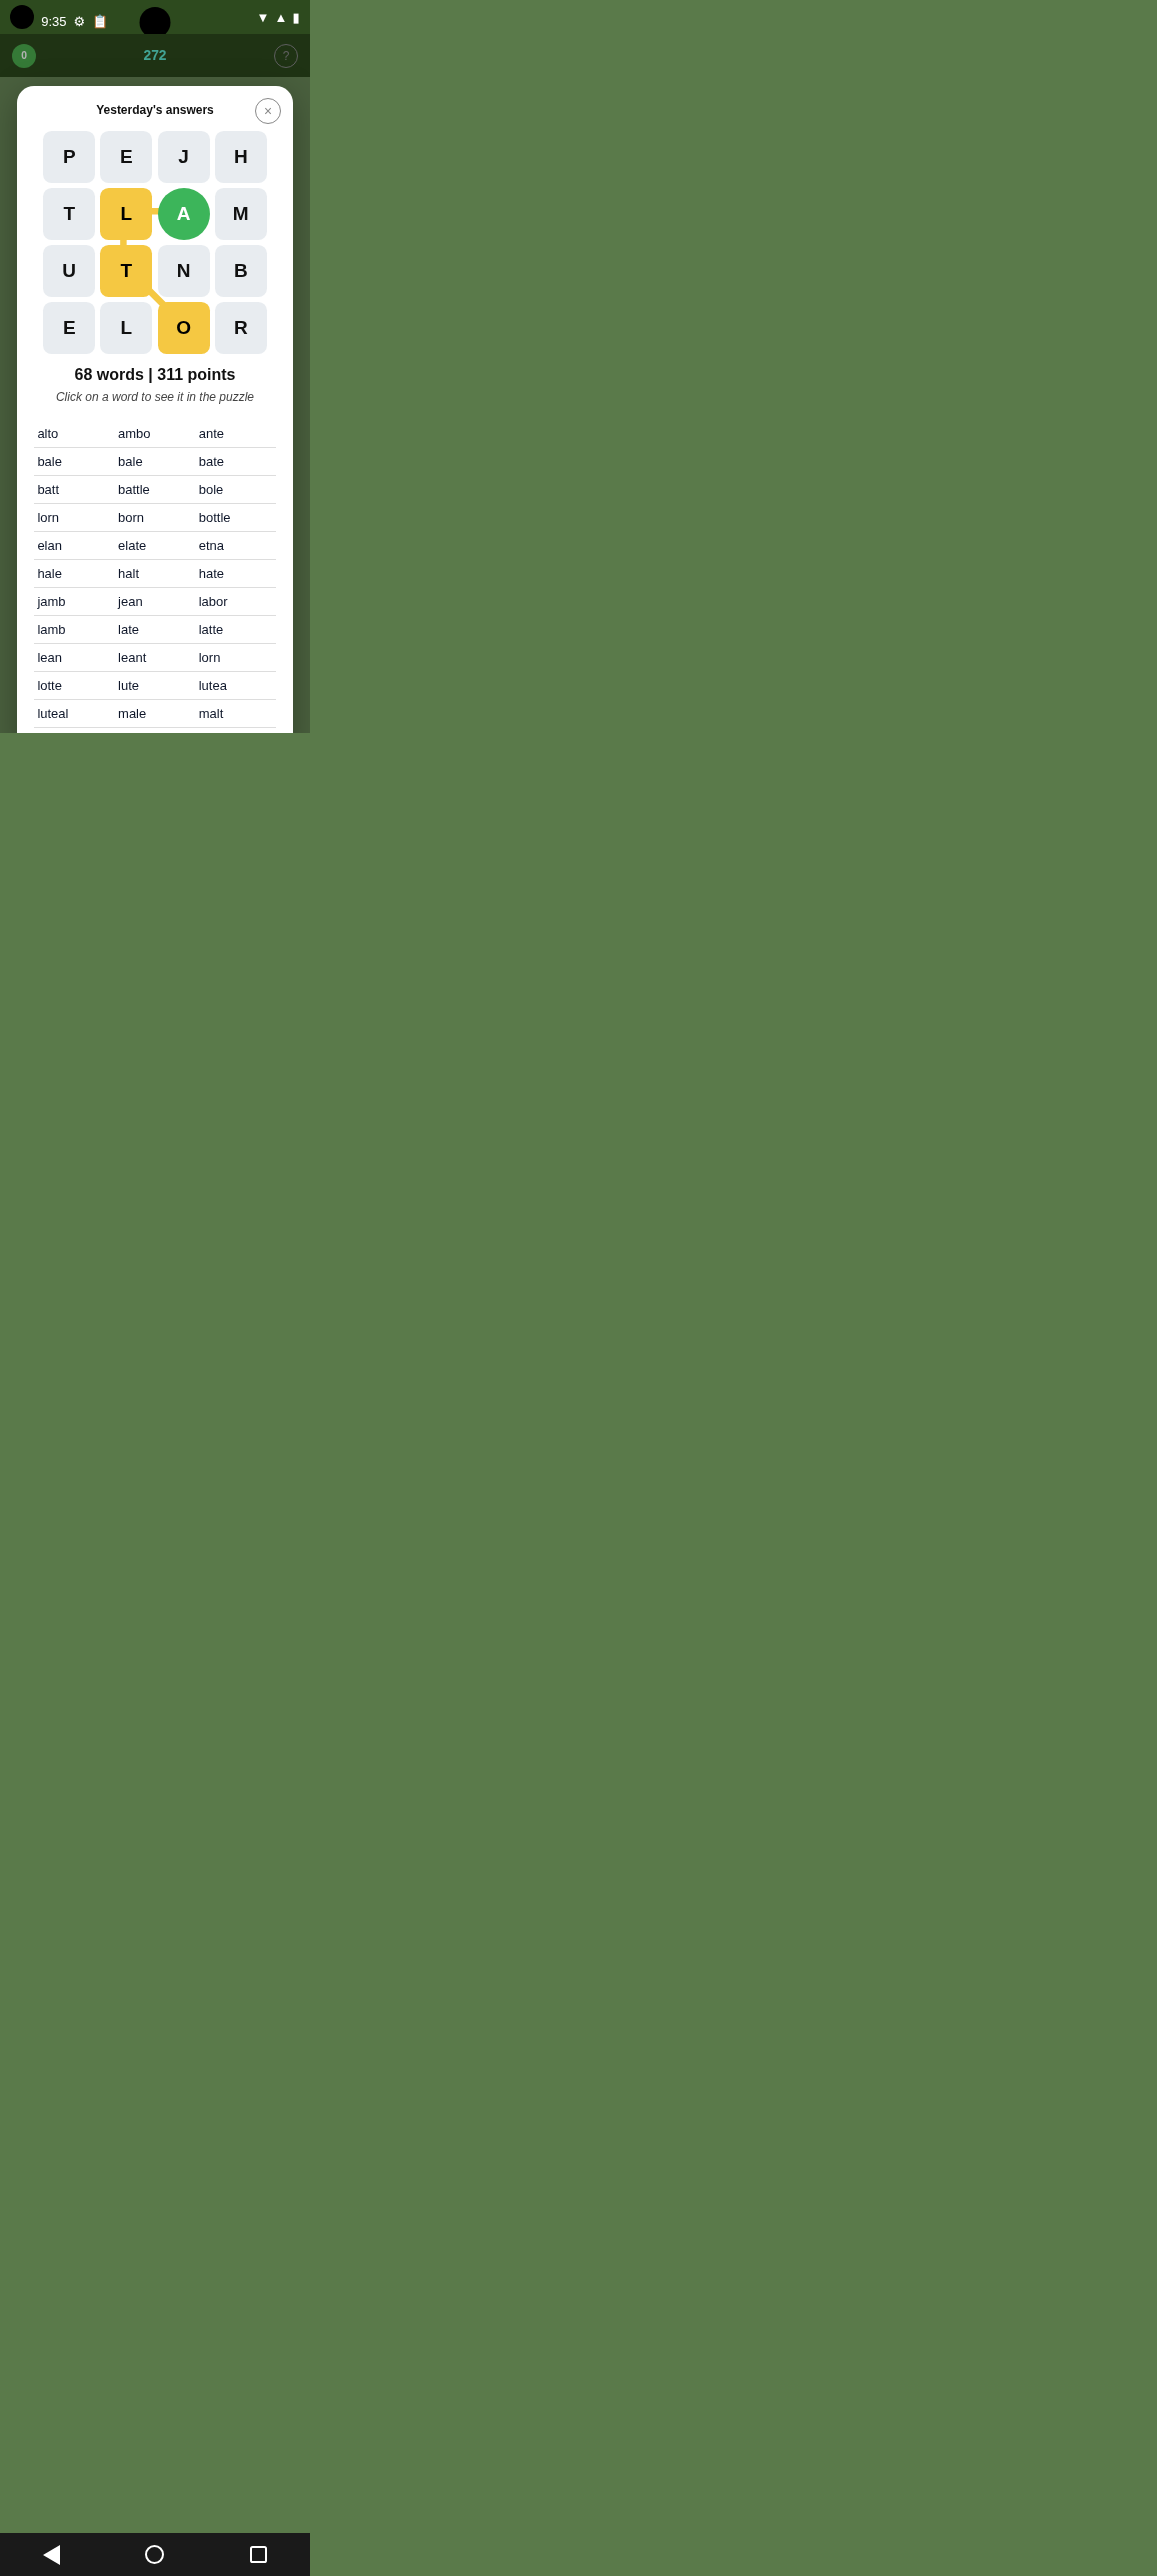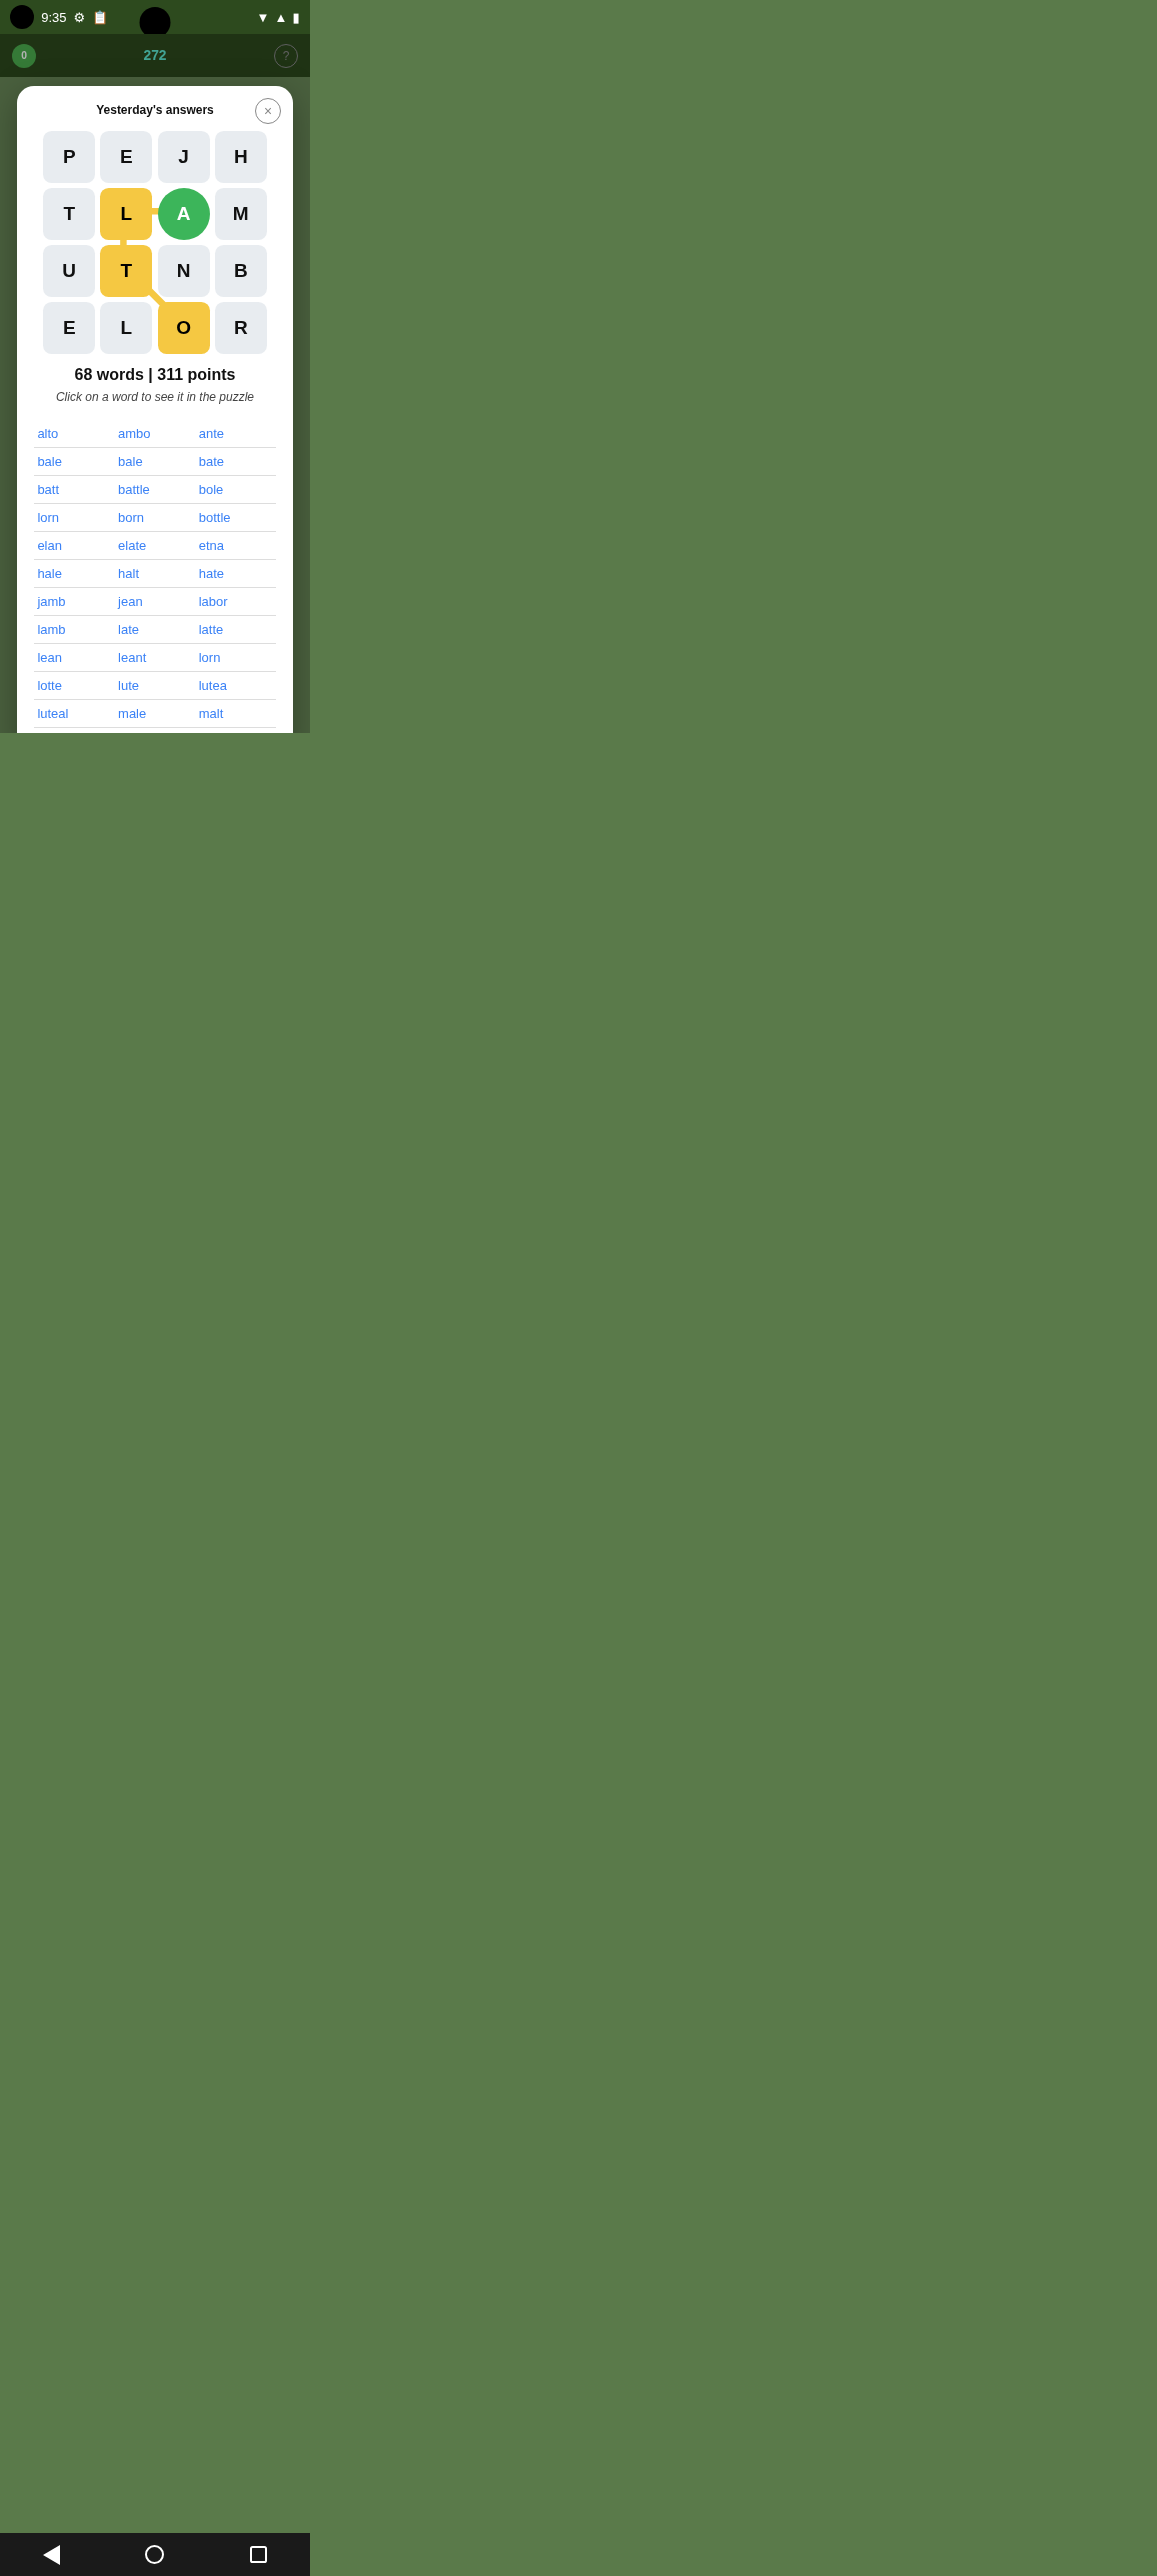--- a/index.html
+++ b/index.html
@@ -19,21 +19,21 @@
       background: #2d4a1e;
       height: 34px;
       display: flex;
       align-items: center;
       justify-content: space-between;
       padding: 0 10.3px;
       color: white;
       font-size: 13px;
       font-weight: 500;
     }
-    .status-left { display: flex; align-items: center; gap: 6.9px; }
+    .status-left { display: flex; align-items: flex-end; gap: 6.9px; }
     .status-right { display: flex; align-items: center; gap: 5.2px; }
     .camera-dot {
       width: 24px; height: 24px;
       background: #000;
       border-radius: 50%;
     }
     .center-dot {
       position: absolute;
       left: 50%;
       top: 6.9px;
@@ -164,21 +164,21 @@
 
     
     .words-grid {
       display: grid;
       grid-template-columns: repeat(3, 1fr);
       gap: 0;
     }
 
     .word-item {
       font-size: 13px;
-      color: #3b82f6;
+      color: #0f172a;
       padding: 6px 3.4px;
       border-bottom: 0.9px solid #ddd;
       cursor: pointer;
     }
 
     
     .nav-bar {
       background: #1a1a1a;
       height: 43px;
       display: flex;

